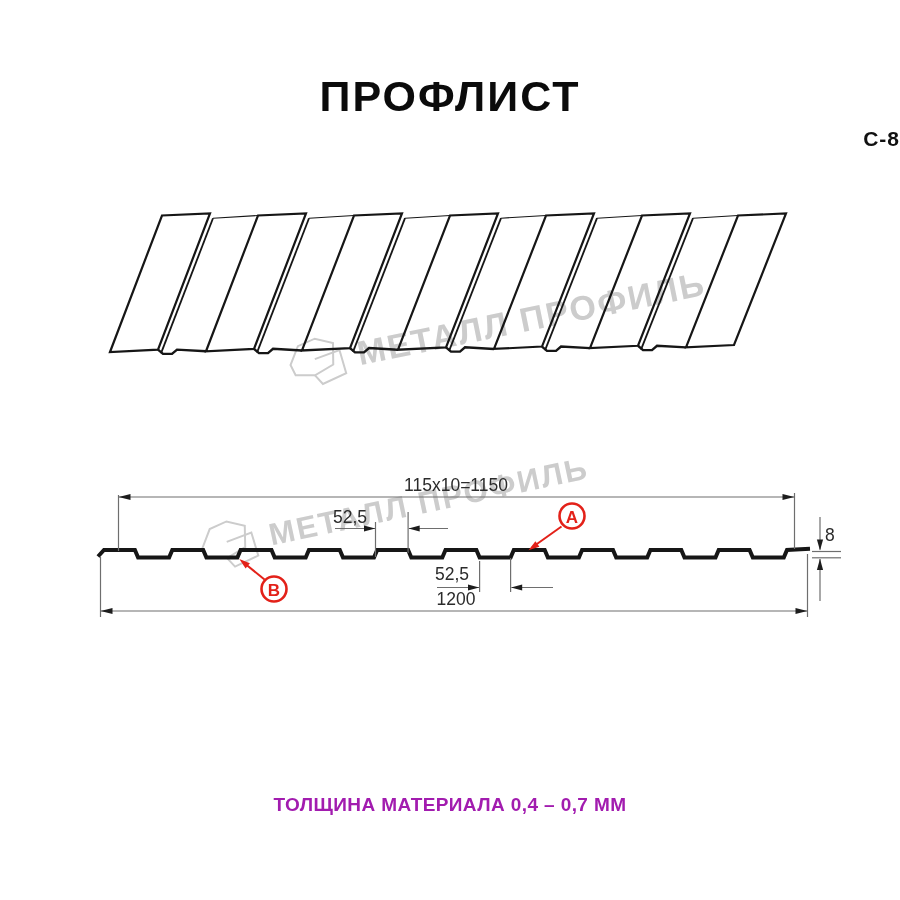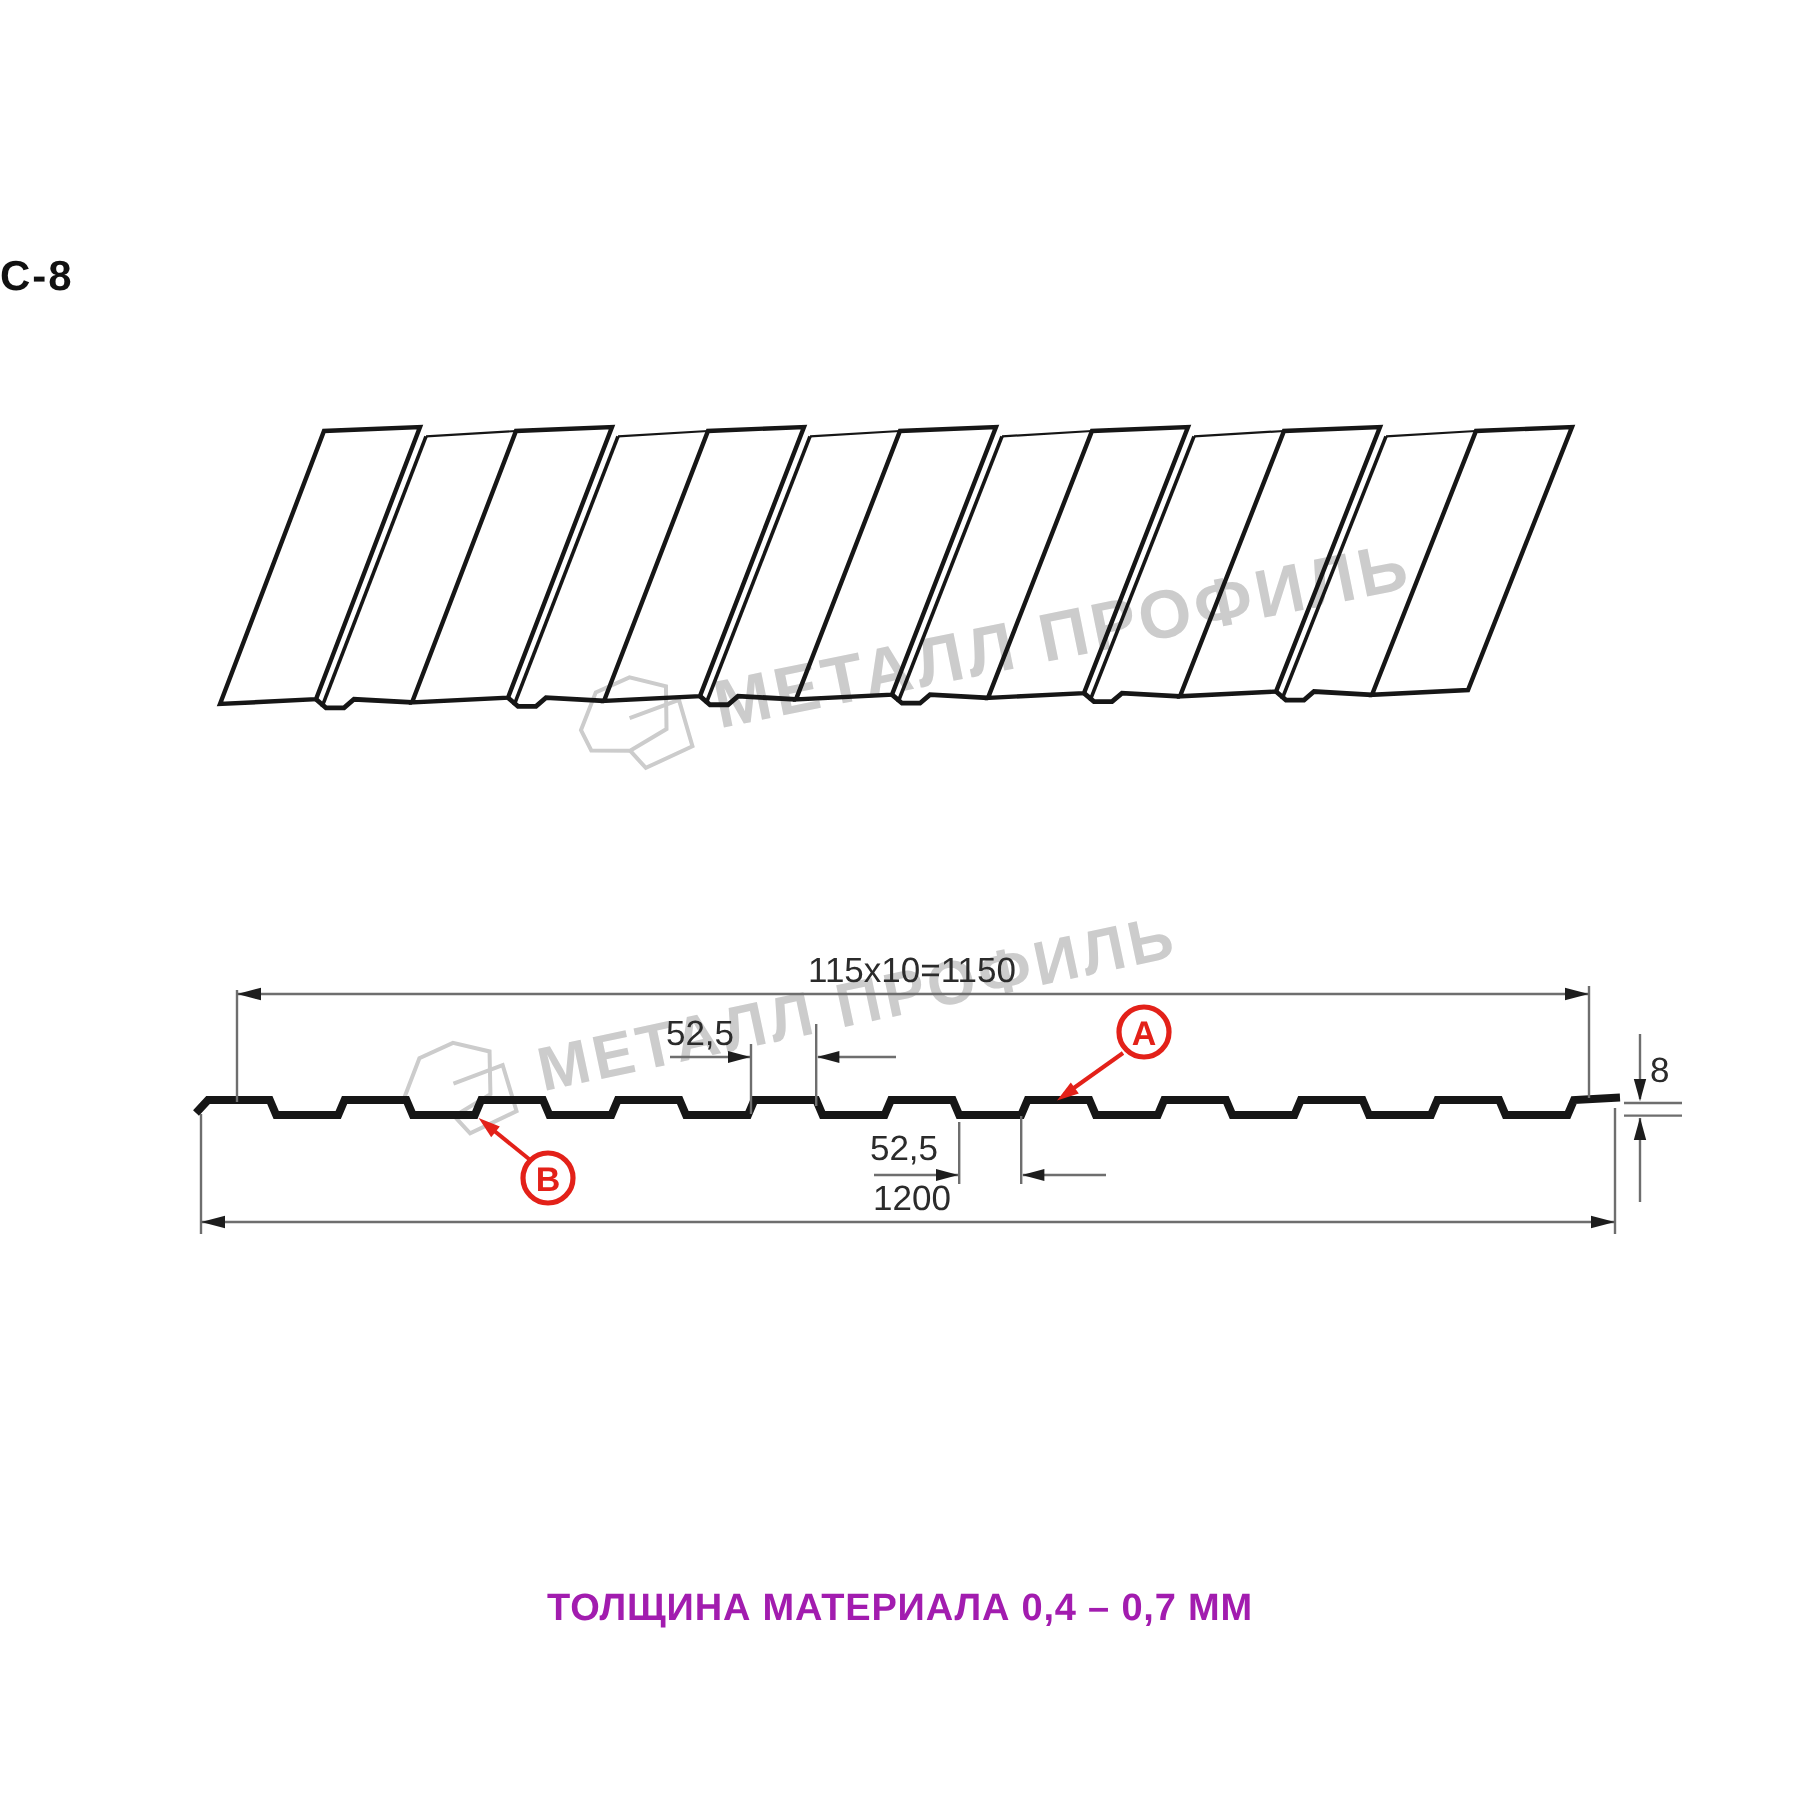--- a/index.html
+++ b/index.html
@@ -1,40 +1,41 @@
 <!DOCTYPE html>
 <html><head>
 <meta charset="utf-8">
 <style>
   html,body{margin:0;padding:0;background:#ffffff;}
   .page{position:relative;width:900px;height:900px;background:#fff;overflow:hidden;
         font-family:"Liberation Sans",sans-serif;}
   .title{position:absolute;left:0;top:72px;width:100%;text-align:center;
          font-size:43px;font-weight:800;letter-spacing:2px;color:#0b0b0b;}
-  .subtitle{position:absolute;left:0;top:127px;width:100%;text-align:left;
+  .subtitle{position:absolute;left:0;top:127px;width:100%;text-align:right;
          font-size:21px;font-weight:600;letter-spacing:1px;color:#111;}
   .note{position:absolute;left:0;top:794px;width:100%;text-align:center;
          font-size:19px;font-weight:700;letter-spacing:0.4px;color:#a21caf;}
   .watermark{position:absolute;display:flex;align-items:center;gap:9px;
          color:#cccccc;font-weight:700;white-space:nowrap;}
   #wm1{left:286px;top:341px;font-size:34px;letter-spacing:2px;
        transform:rotate(-11.5deg);transform-origin:0 50%;}
   #wm2{left:198px;top:524px;font-size:31px;letter-spacing:2px;
        transform:rotate(-12deg);transform-origin:0 50%;}
   .wm-logo{flex:0 0 auto;}
   svg#drawing{position:absolute;left:0;top:0;width:900px;height:900px;}
   svg text{font-family:"Liberation Sans",sans-serif;}
   .dim-text{font-size:17.5px;fill:#2b2b2b;}
   .red-letter{font-size:17px;font-weight:700;fill:#e32119;}
 </style>
 </head>
 <body>
 
 <div class="page">
 
+  <div class="title">ПРОФЛИСТ</div>
   <div class="subtitle">С-8</div>
 
   <div class="watermark" id="wm1">
     <svg class="wm-logo" width="64" height="54" viewBox="0 0 64 54" fill="none" stroke="#cccccc" stroke-width="2">
       <path d="M5,25 L16,8 L34,4 L51,12 L47,33 L27,40 L8,36 Z"></path>
       <path d="M30,24 L56,20 L58,44 L33,50 L27,40"></path>
     </svg>
     <span>МЕТАЛЛ ПРОФИЛЬ</span>
   </div>
 

